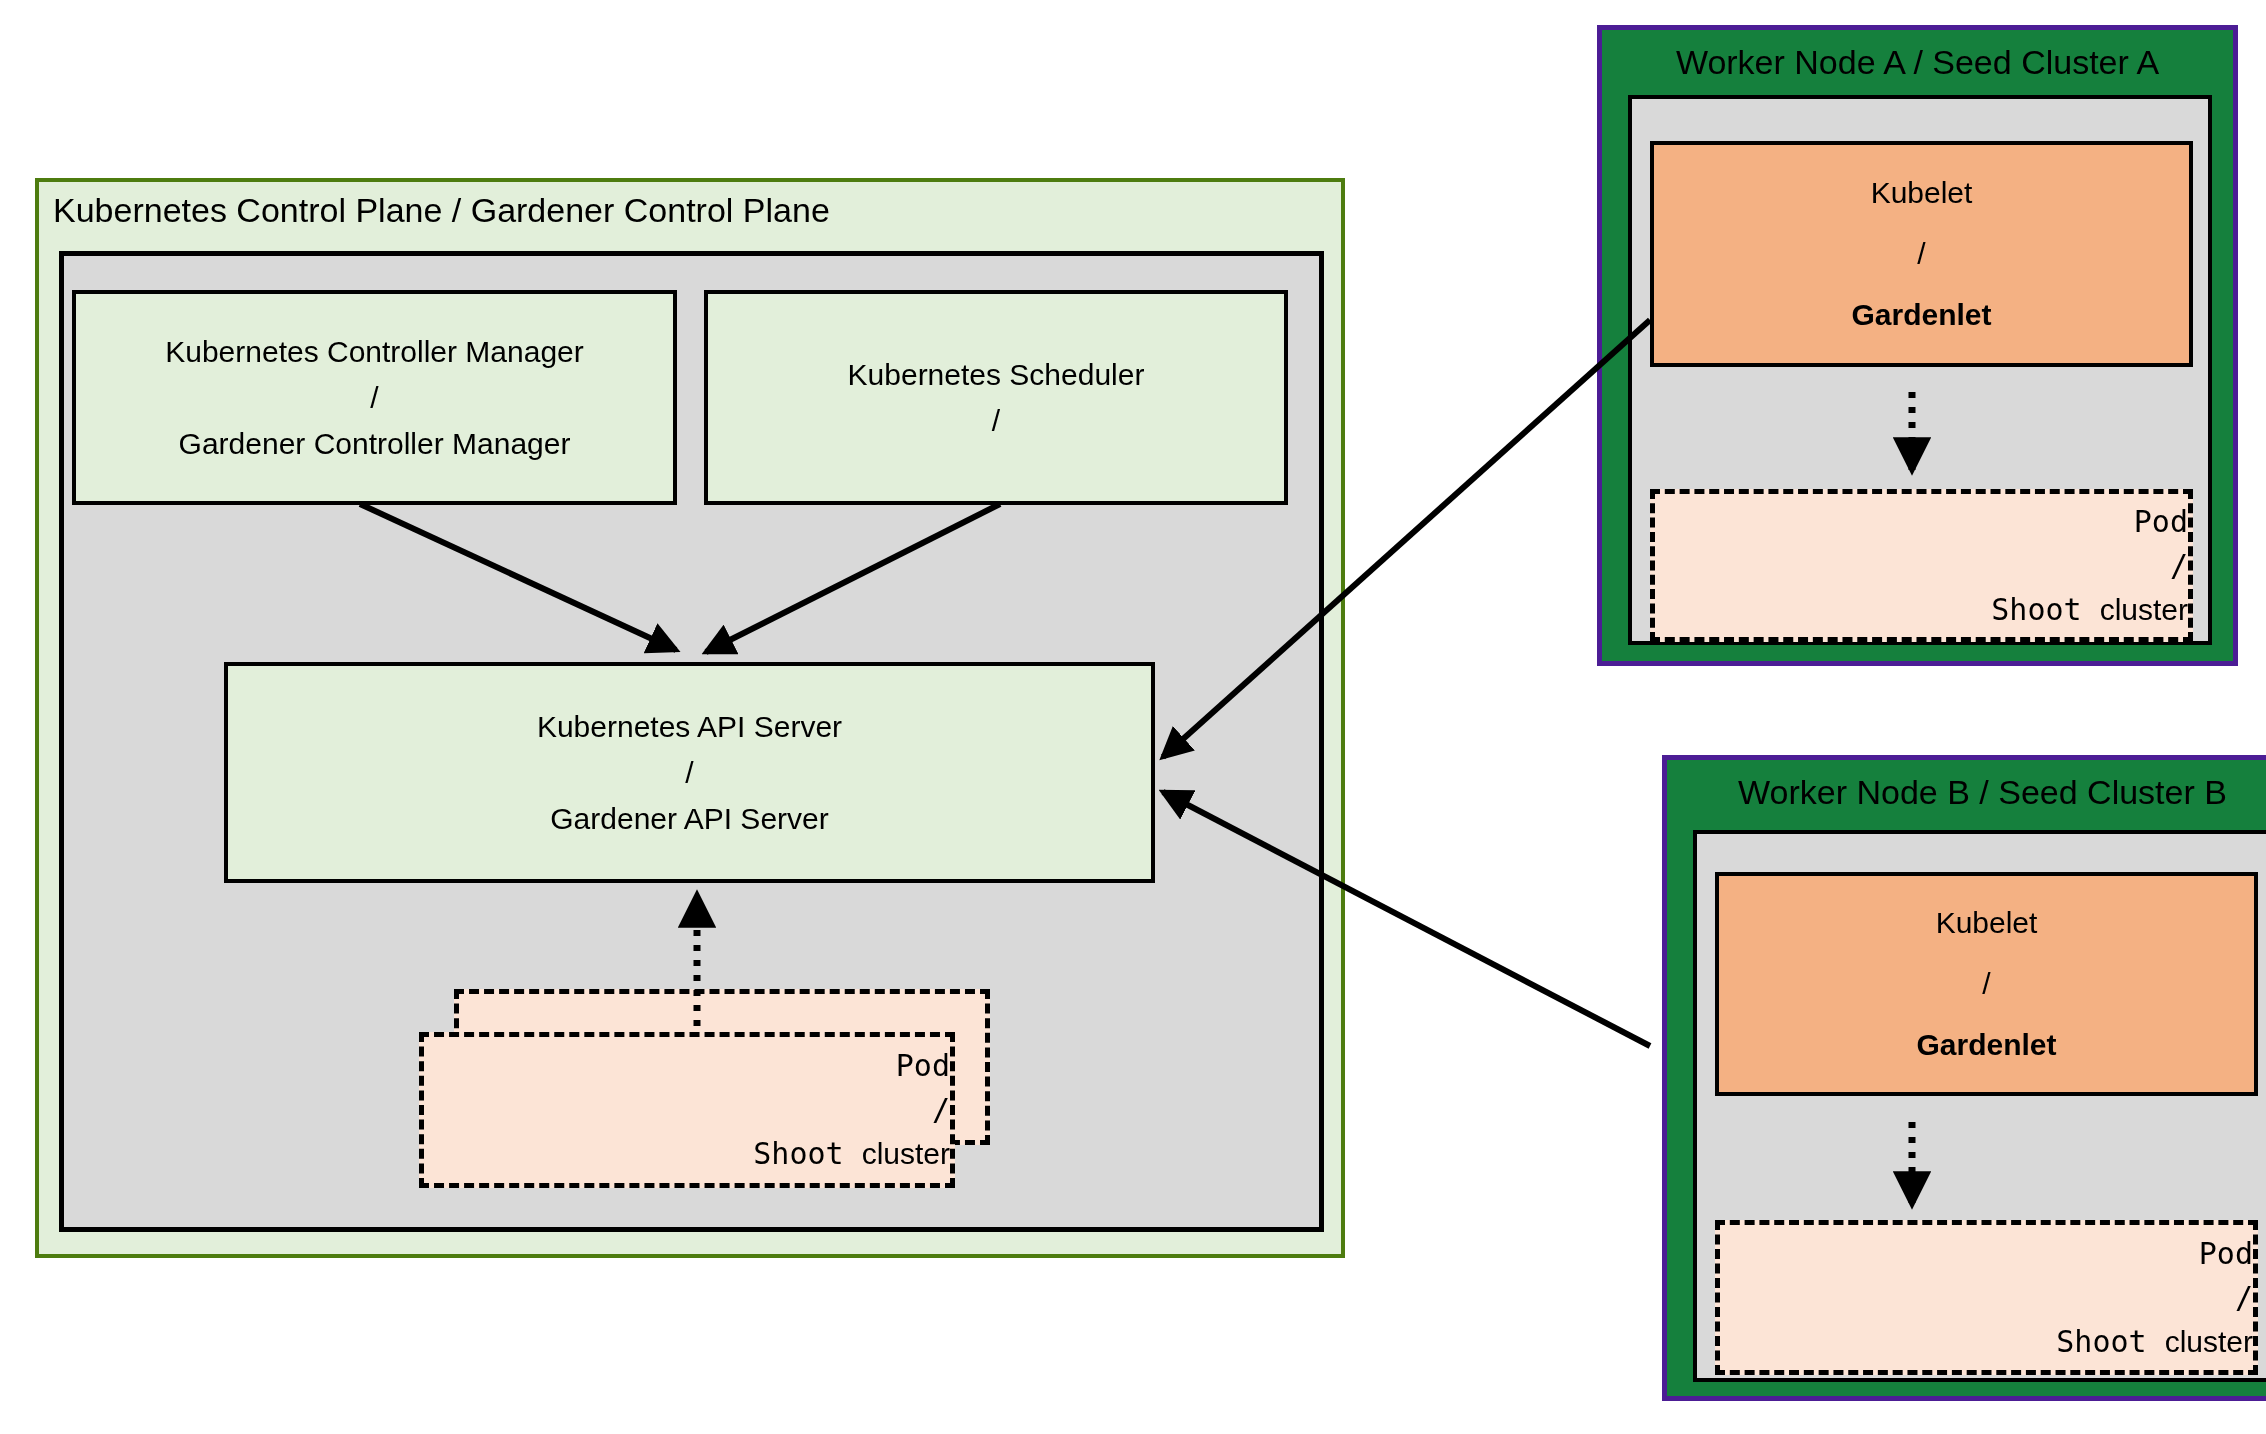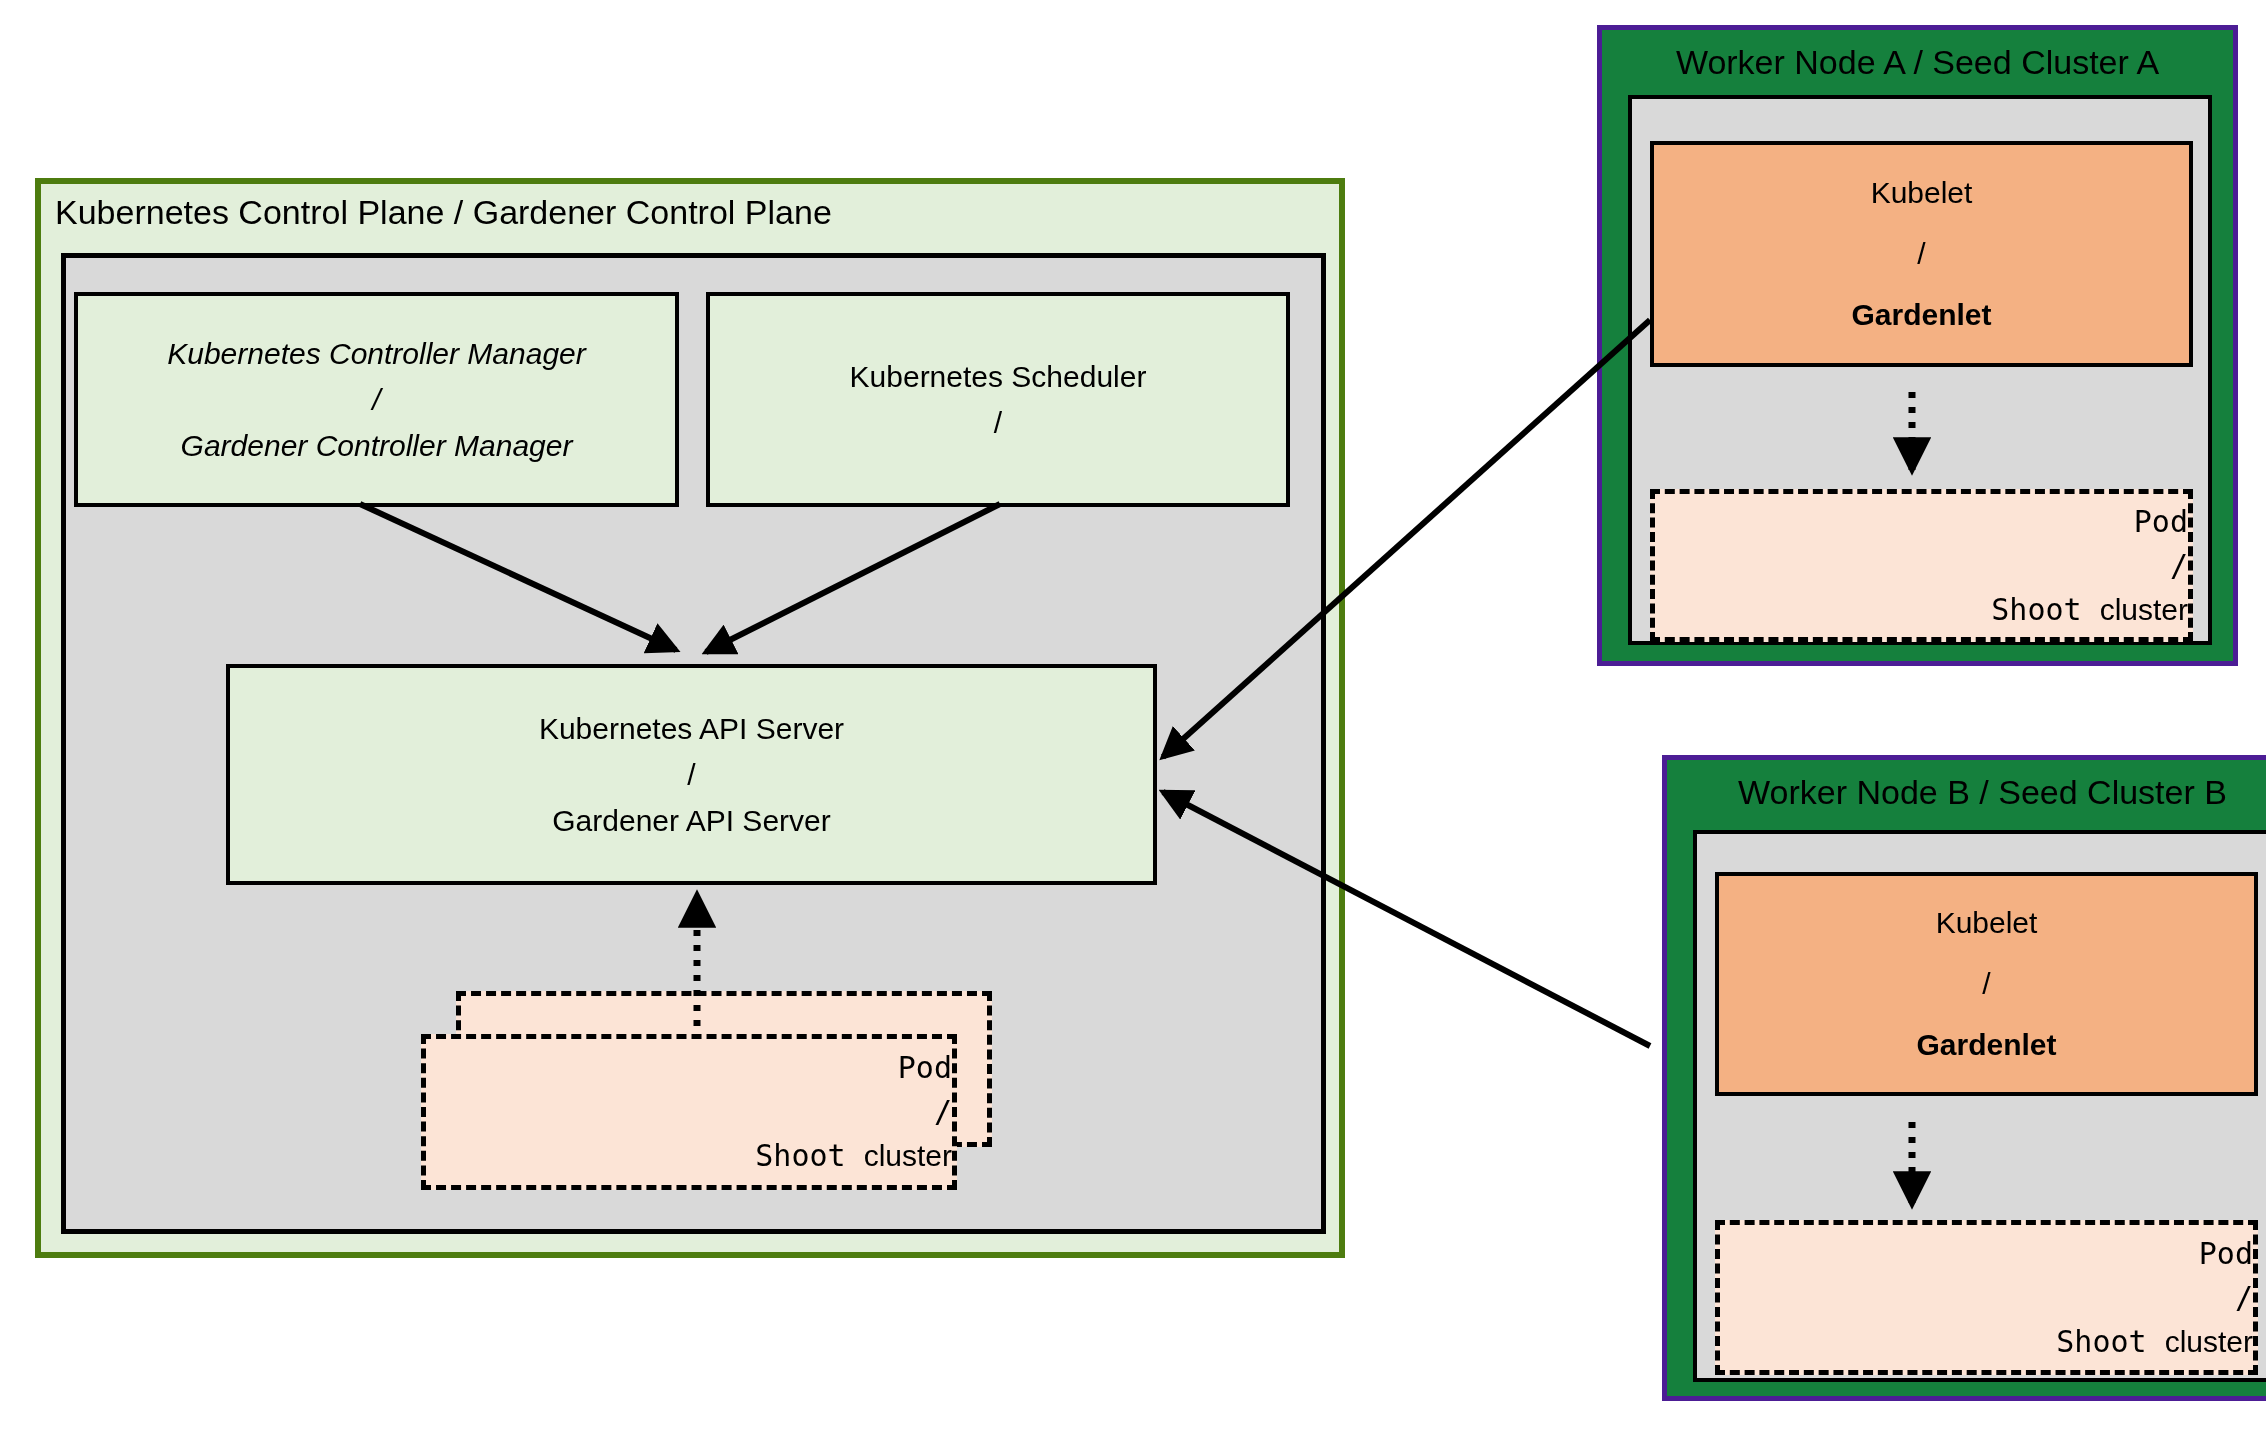--- a/index.html
+++ b/index.html
@@ -8,36 +8,36 @@
     width:2266px;height:1434px;
     background:#ffffff;
     font-family:"Liberation Sans", sans-serif;
     color:#000;
     overflow:hidden;
   }
   .abs{position:absolute;box-sizing:border-box;}
   
   .control-plane{
     left:35px;top:178px;width:1310px;height:1080px;
-    background:#e2efda;border:6px solid #4d7c0f;
+    background:#e2efda;border:4px solid #4d7c0f;
   }
   .cp-title{
     left:14px;top:6px;
     font-size:34px;line-height:44px;white-space:nowrap;
   }
   .cp-inner{
     left:20px;top:69px;width:1265px;height:981px;
     background:#d9d9d9;border:5px solid #000;
   }
   .green-box{
     background:#e2efda;border:4px solid #000;
     display:flex;flex-direction:column;justify-content:center;align-items:center;
     text-align:center;font-size:30px;line-height:46px;
   }
-  .cm-box{left:8px;top:34px;width:605px;height:215px;font-style:italic;}
+  .cm-box{left:8px;top:34px;width:605px;height:215px;}
   .sched-box{left:640px;top:34px;width:584px;height:215px;}
   .api-box{left:160px;top:406px;width:931px;height:221px;}
   .bold{font-weight:bold;}
   
   .pod-box{
     background:#fce4d6;border:5px dashed #000;
     display:flex;flex-direction:column;justify-content:center;align-items:flex-end;
     text-align:center;
     font-family:"DejaVu Sans Mono", monospace;
     font-size:30px;line-height:44px;

